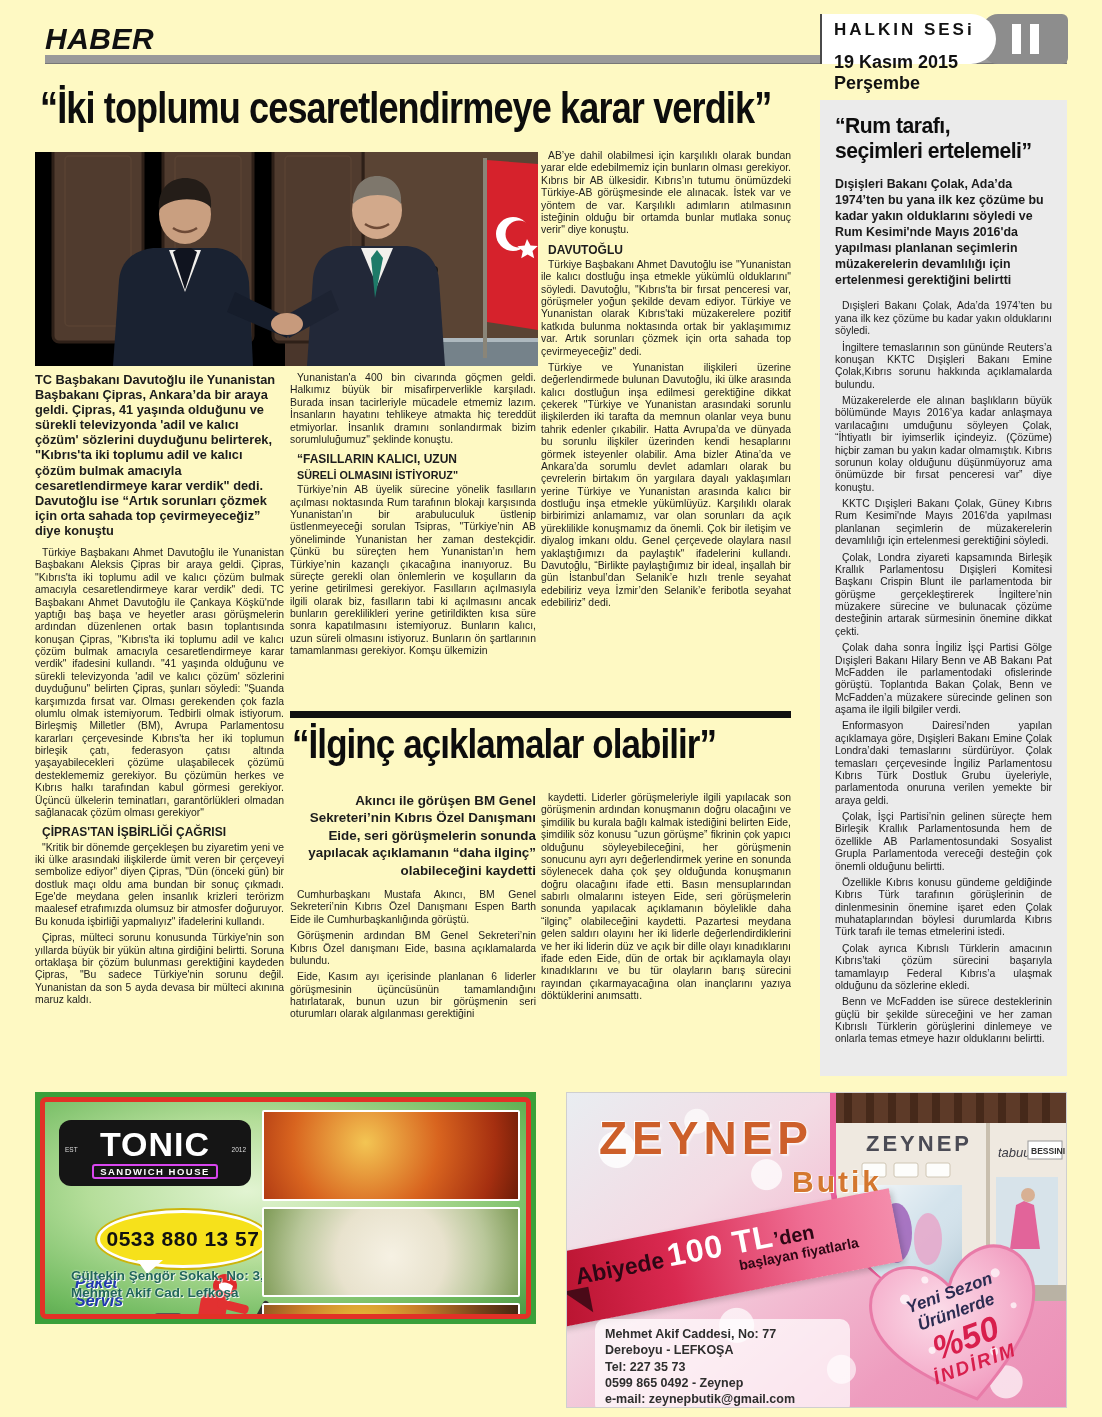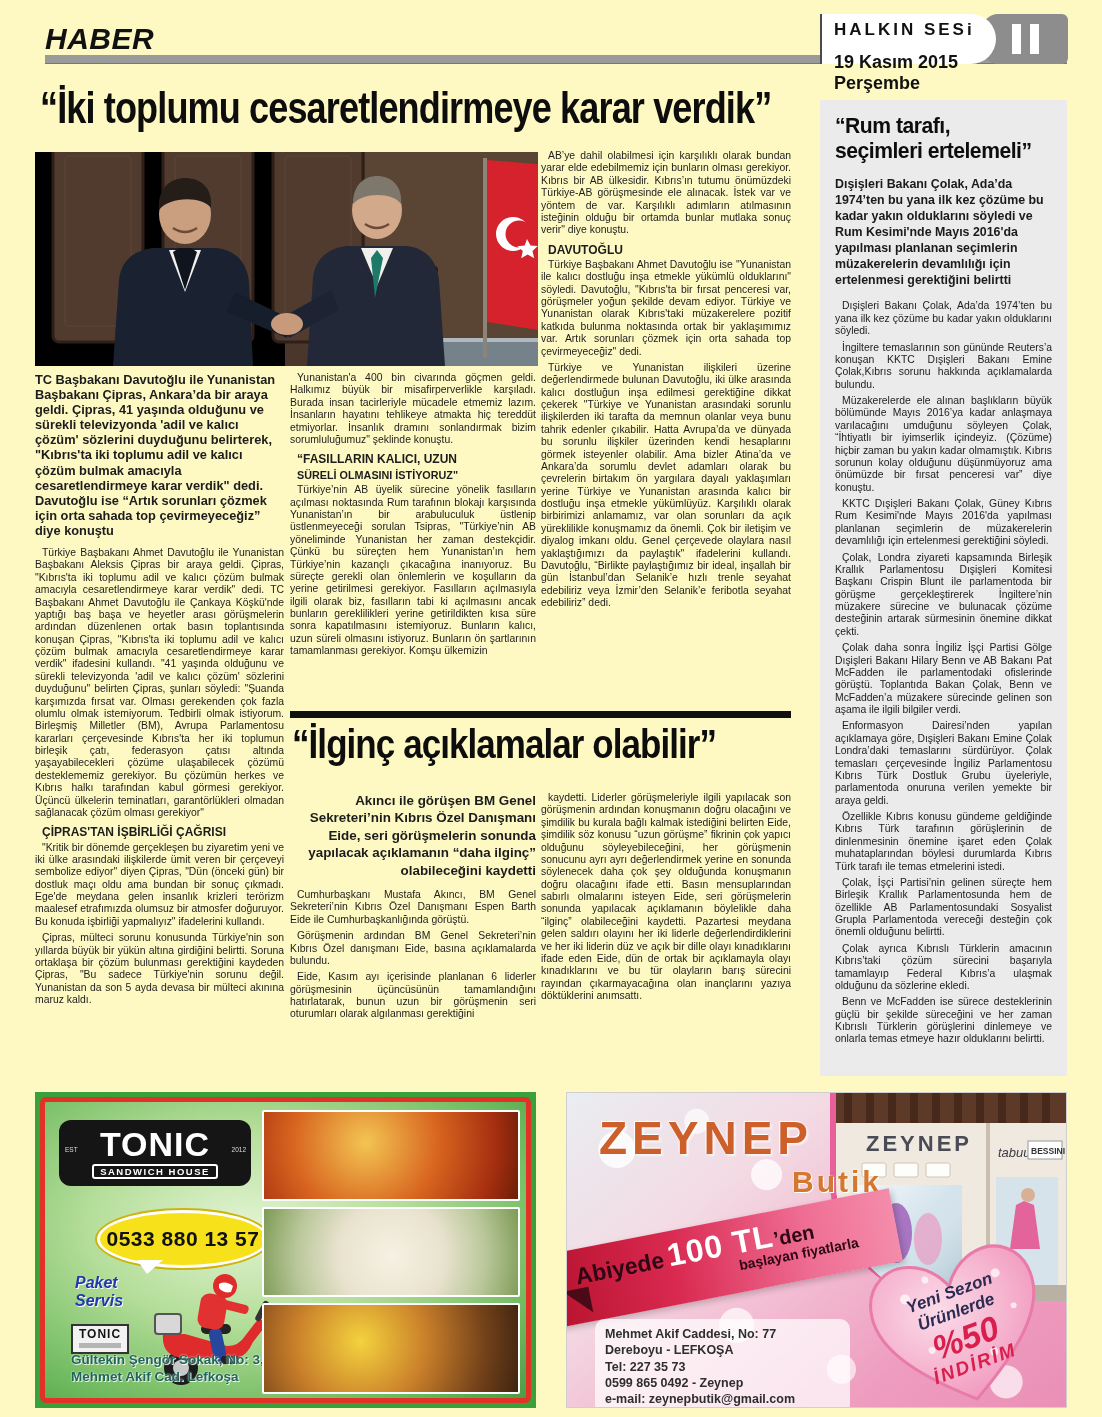--- a/index.html
+++ b/index.html
@@ -36,28 +36,28 @@
   #a2-right{left:541px;top:792px;width:250px;height:296px;}
   .lede2{font-weight:bold;font-size:13.4px;line-height:1.3;text-align:right;text-indent:0 !important;margin-bottom:10px !important;}
   
   #sidebar{left:820px;top:100px;width:247px;height:976px;background:#ebebeb;padding:14px 15px;box-sizing:border-box;}
   #sidebar .sb-h{font-size:22px;font-weight:900;line-height:1.12;letter-spacing:-.5px;color:#0d0d0d;transform:scaleX(.96);transform-origin:0 0;white-space:nowrap;}
   #sidebar .sb-lede{font-weight:bold;font-size:12.4px;line-height:1.28;margin:14px 0 12px;text-align:left;}
   #sidebar .col{height:auto;overflow:visible;}
   
   #photo{left:35px;top:152px;width:503px;height:214px;background:#46332a;}
   
-  #tonic{left:35px;top:1092px;width:501px;height:316px;background:#3aa03a;padding:5px;box-sizing:border-box;}
+  #tonic{left:35px;top:1092px;width:501px;height:232px;background:#3aa03a;padding:5px;box-sizing:border-box;}
   #tonic .inner{position:relative;width:100%;height:100%;box-sizing:border-box;border:5px solid #e23127;border-radius:6px;
       background:radial-gradient(ellipse at 42% 42%,#e2f4d2 0%,#b5de9a 40%,#6cb85c 80%,#4e9a46 100%);overflow:hidden;}
   #tonic .badge{position:absolute;left:14px;top:18px;width:192px;height:66px;background:#151515;border-radius:12px;text-align:center;color:#fff;}
   #tonic .badge .t-name{font-size:34px;font-weight:900;letter-spacing:1px;line-height:1;margin-top:7px;}
   #tonic .badge .t-est{position:absolute;left:6px;top:26px;font-size:6.5px;color:#ddd;}
   #tonic .badge .t-year{position:absolute;right:5px;top:26px;font-size:6.5px;color:#ddd;}
-  #tonic .badge .t-banner{display:inline-block;margin-top:2px;border:2px solid #ffffff;border-radius:3px;padding:0 6px;font-size:9.5px;font-weight:bold;letter-spacing:1.5px;text-align:center;}
+  #tonic .badge .t-banner{display:inline-block;margin-top:2px;border:2px solid #d946ef;border-radius:3px;padding:0 6px;font-size:9.5px;font-weight:bold;letter-spacing:1.5px;text-align:center;}
   #tonic .bubble{position:absolute;left:52px;top:108px;width:166px;height:52px;background:#f6e11b;border:3px solid #fff;
       border-radius:50%;box-shadow:0 0 0 2px #cdb40a;display:flex;align-items:center;justify-content:center;}
   #tonic .bubble .ph{font-size:21px;font-weight:900;color:#111;letter-spacing:.5px;}
   #tonic .tail{position:absolute;left:92px;top:158px;width:0;height:0;border-left:10px solid transparent;border-right:16px solid transparent;border-top:14px solid #fff;}
   #tonic .paket{position:absolute;left:30px;top:172px;font-size:16px;font-weight:900;font-style:italic;color:#2038b0;
       text-shadow:1px 1px 0 #fff;line-height:1.15;}
   #tonic .minisign{position:absolute;left:26px;top:222px;background:#f2f2f2;border:2px solid #333;padding:1px 6px 4px;}
   #tonic .minisign .ms-t{font-size:12px;font-weight:900;letter-spacing:1px;color:#111;}
   #tonic .minisign .ms-bar{width:100%;height:5px;background:#b5b5b5;margin-top:2px;}
   #tonic .addr{position:absolute;left:26px;bottom:12px;font-size:13.5px;font-weight:bold;color:#20655a;
@@ -213,22 +213,22 @@
     <div class="sb-h">seçimleri ertelemeli”</div>
     <div class="sb-lede">Dışişleri Bakanı Çolak, Ada’da 1974’ten bu yana ilk kez çözüme bu kadar yakın olduklarını söyledi ve Rum Kesimi'nde Mayıs 2016'da yapılması planlanan seçimlerin müzakerelerin devamlılığı için ertelenmesi gerektiğini belirtti</div>
     <div class="col">
       <p>Dışişleri Bakanı Çolak, Ada’da 1974’ten bu yana ilk kez çözüme bu kadar yakın olduklarını söyledi.</p>
       <p>İngiltere temaslarının son gününde Reuters’a konuşan KKTC Dışişleri Bakanı Emine Çolak,Kıbrıs sorunu hakkında açıklamalarda bulundu.</p>
       <p>Müzakerelerde ele alınan başlıkların büyük bölümünde Mayıs 2016’ya kadar anlaşmaya varılacağını umduğunu söyleyen Çolak, “İhtiyatlı bir iyimserlik içindeyiz. (Çözüme) hiçbir zaman bu yakın kadar olmamıştık. Kıbrıs sorunun kolay olduğunu düşünmüyoruz ama önümüzde bir fırsat penceresi var” diye konuştu.</p>
       <p>KKTC Dışişleri Bakanı Çolak, Güney Kıbrıs Rum Kesimi'nde Mayıs 2016'da yapılması planlanan seçimlerin de müzakerelerin devamlılığı için ertelenmesi gerektiğini söyledi.</p>
       <p>Çolak, Londra ziyareti kapsamında Birleşik Krallık Parlamentosu Dışişleri Komitesi Başkanı Crispin Blunt ile parlamentoda bir görüşme gerçekleştirerek İngiltere’nin müzakere sürecine ve bulunacak çözüme desteğinin artarak sürmesinin önemine dikkat çekti.</p>
       <p>Çolak daha sonra İngiliz İşçi Partisi Gölge Dışişleri Bakanı Hilary Benn ve AB Bakanı Pat McFadden ile parlamentodaki ofislerinde görüştü. Toplantıda Bakan Çolak, Benn ve McFadden’a müzakere sürecinde gelinen son aşama ile ilgili bilgiler verdi.</p>
       <p>Enformasyon Dairesi’nden yapılan açıklamaya göre, Dışişleri Bakanı Emine Çolak Londra’daki temaslarını sürdürüyor. Çolak temasları çerçevesinde İngiliz Parlamentosu Kıbrıs Türk Dostluk Grubu üyeleriyle, parlamentoda onuruna verilen yemekte bir araya geldi.</p>
+      <p>Çolak, İşçi Partisi’nin gelinen süreçte hem Birleşik Krallık Parlamentosunda hem de özellikle AB Parlamentosundaki Sosyalist Grupla Parlamentoda vereceği desteğin çok önemli olduğunu belirtti.</p>
       <p>Özellikle Kıbrıs konusu gündeme geldiğinde Kıbrıs Türk tarafının görüşlerinin de dinlenmesinin önemine işaret eden Çolak muhataplarından böylesi durumlarda Kıbrıs Türk tarafı ile temas etmelerini istedi.</p>
-      <p>Çolak, İşçi Partisi’nin gelinen süreçte hem Birleşik Krallık Parlamentosunda hem de özellikle AB Parlamentosundaki Sosyalist Grupla Parlamentoda vereceği desteğin çok önemli olduğunu belirtti.</p>
       <p>Çolak ayrıca Kıbrıslı Türklerin amacının Kıbrıs’taki çözüm sürecini başarıyla tamamlayıp Federal Kıbrıs’a ulaşmak olduğunu da sözlerine ekledi.</p>
       <p>Benn ve McFadden ise sürece desteklerinin güçlü bir şekilde süreceğini ve her zaman Kıbrıslı Türklerin görüşlerini dinlemeye ve onlarla temas etmeye hazır olduklarını belirtti.</p>
     </div>
   </div>
 
   <div class="abs" id="tonic">
     <div class="inner">
       <div class="badge">
         <span class="t-est">EST</span>
         <div class="t-name">TONIC</div>

